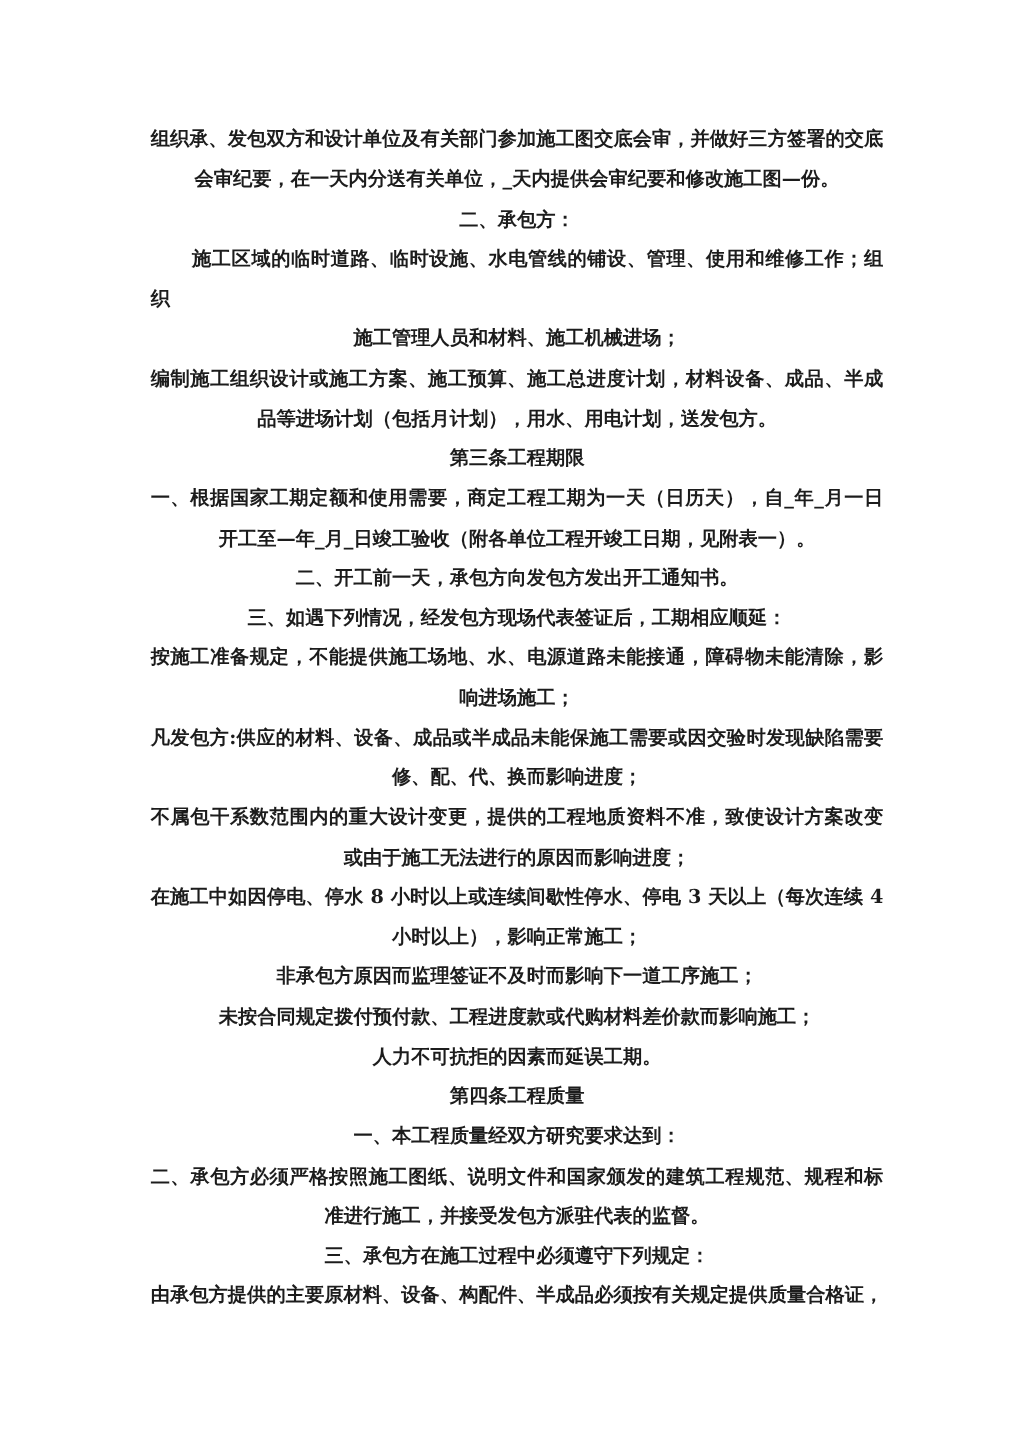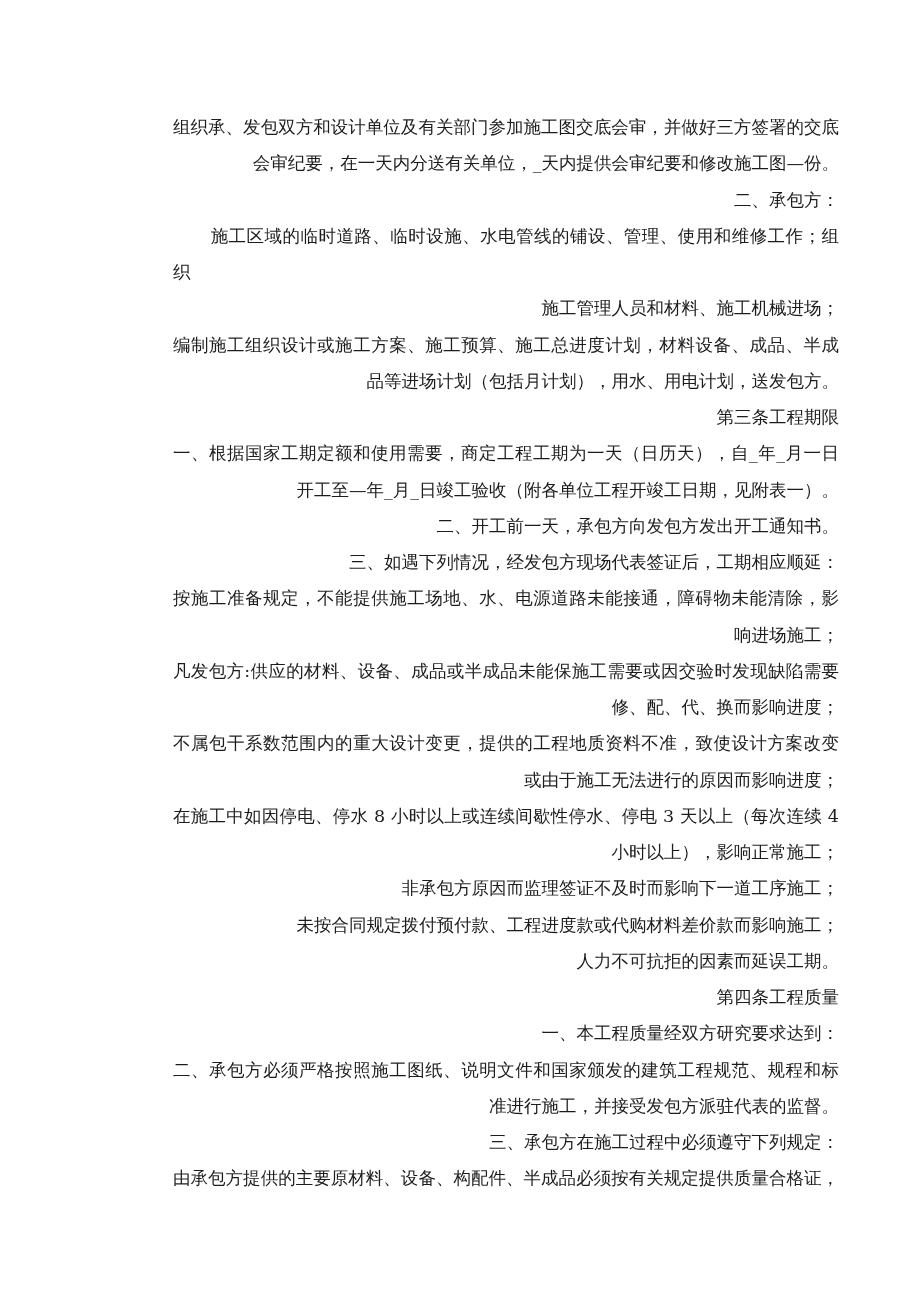--- a/index.html
+++ b/index.html
@@ -22,28 +22,27 @@
     background: #ffffff;
   }
   .doc-content {
     position: absolute;
     left: 137px;
     top: 109px;
     width: 666px;
     color: #1c1c1c;
     font-size: 17.5px;
     line-height: 36.25px;
-    font-weight: 400;
+    font-weight: 700;
     letter-spacing: 0;
     white-space: pre-wrap;
-    margin-left: 36px;
   }
   .text-line {
     min-height: 36.25px;
-    text-align: right;
+    text-align: center;
   }
   .text-line.justify {
     text-align: justify;
     text-align-last: justify;
     text-justify: inter-character;
   }
   .text-line.indent {
     text-indent: 2.15em;
   }
 </style>

